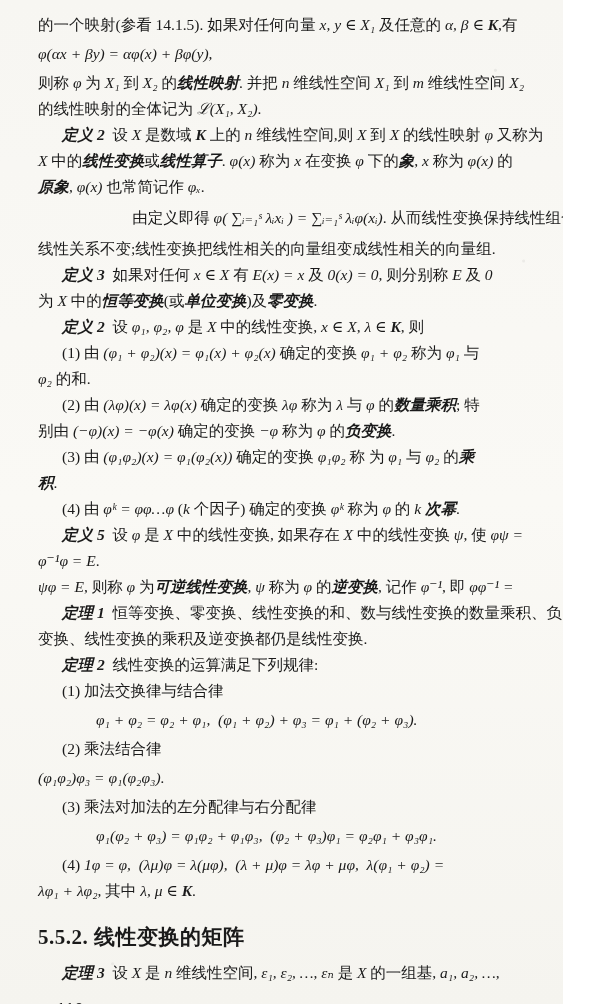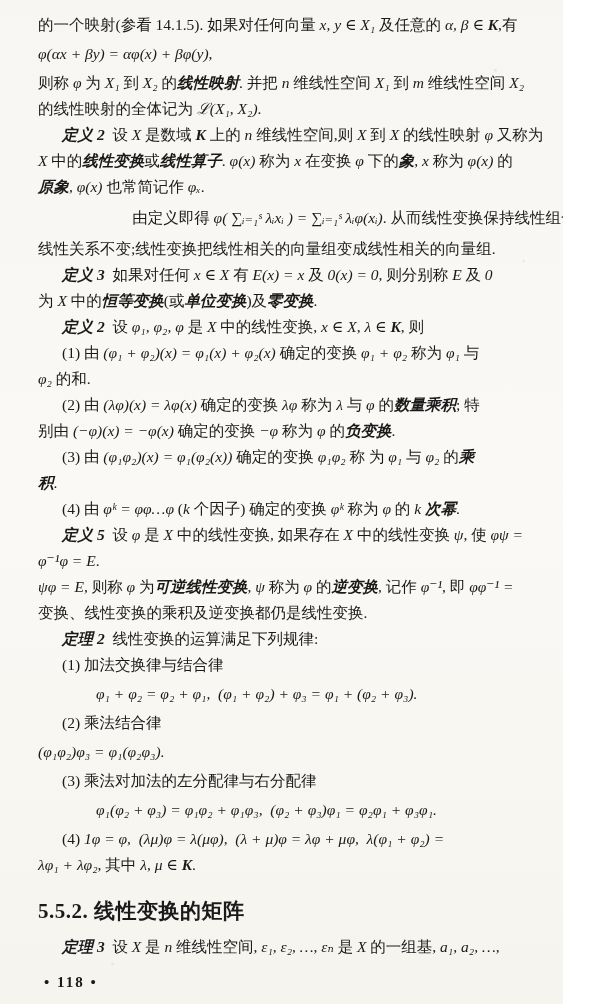--- a/index.html
+++ b/index.html
@@ -63,20 +63,21 @@
         <div class="line indent"><span>(1) 由 </span><span class="math">(φ₁ + φ₂)(x) = φ₁(x) + φ₂(x)</span><span> 确定的变换 </span><span class="math">φ₁ + φ₂</span><span> 称为 </span><span class="math">φ₁</span><span> 与</span></div>
         <div class="line"><span class="math">φ₂</span><span> 的和.</span></div>
         <div class="line indent"><span>(2) 由 </span><span class="math">(λφ)(x) = λφ(x)</span><span> 确定的变换 </span><span class="math">λφ</span><span> 称为 </span><span class="math">λ</span><span> 与 </span><span class="math">φ</span><span> 的</span><span class="bold">数量乘积</span><span>; 特</span></div>
         <div class="line"><span>别由 </span><span class="math">(−φ)(x) = −φ(x)</span><span> 确定的变换 </span><span class="math">−φ</span><span> 称为 </span><span class="math">φ</span><span> 的</span><span class="bold">负变换</span><span>.</span></div>
         <div class="line indent"><span>(3) 由 </span><span class="math">(φ₁φ₂)(x) = φ₁(φ₂(x))</span><span> 确定的变换 </span><span class="math">φ₁φ₂</span><span> 称 为 </span><span class="math">φ₁</span><span> 与 </span><span class="math">φ₂</span><span> 的</span><span class="bold">乘</span></div>
         <div class="line"><span class="bold">积</span><span>.</span></div>
         <div class="line indent"><span>(4) 由 </span><span class="math">φᵏ = φφ…φ</span><span> (</span><span class="math">k</span><span> 个因子) 确定的变换 </span><span class="math">φᵏ</span><span> 称为 </span><span class="math">φ</span><span> 的 </span><span class="math">k</span><span> </span><span class="bold">次幂</span><span>.</span></div>
         <div class="line indent"><span class="bold">定义 5</span><span>  设 </span><span class="math">φ</span><span> 是 </span><span class="math">X</span><span> 中的线性变换, 如果存在 </span><span class="math">X</span><span> 中的线性变换 </span><span class="math">ψ</span><span>, 使 </span><span class="math">φψ =</span></div>
         <div class="line"><span class="math">φ⁻¹φ = E</span><span>.</span></div>
         <div class="line"><span class="math">ψφ = E</span><span>, 则称 </span><span class="math">φ</span><span> 为</span><span class="bold">可逆线性变换</span><span>, </span><span class="math">ψ</span><span> 称为 </span><span class="math">φ</span><span> 的</span><span class="bold">逆变换</span><span>, 记作 </span><span class="math">φ⁻¹</span><span>, 即 </span><span class="math">φφ⁻¹ =</span></div>
+        <div class="line indent"><span class="bold">定理 1</span><span>  恒等变换、零变换、线性变换的和、数与线性变换的数量乘积、负</span></div>
         <div class="line"><span>变换、线性变换的乘积及逆变换都仍是线性变换.</span></div>
         <div class="line indent"><span class="bold">定理 2</span><span>  线性变换的运算满足下列规律:</span></div>
         <div class="line indent"><span>(1) 加法交换律与结合律</span></div>
         <div class="line findent formula"><span class="math">φ₁ + φ₂ = φ₂ + φ₁,  (φ₁ + φ₂) + φ₃ = φ₁ + (φ₂ + φ₃).</span></div>
         <div class="line indent"><span>(2) 乘法结合律</span></div>
         <div class="line center formula"><span class="math">(φ₁φ₂)φ₃ = φ₁(φ₂φ₃).</span></div>
         <div class="line indent"><span>(3) 乘法对加法的左分配律与右分配律</span></div>
         <div class="line findent formula"><span class="math">φ₁(φ₂ + φ₃) = φ₁φ₂ + φ₁φ₃,  (φ₂ + φ₃)φ₁ = φ₂φ₁ + φ₃φ₁.</span></div>
         <div class="line indent"><span>(4) </span><span class="math">1φ = φ,  (λμ)φ = λ(μφ),  (λ + μ)φ = λφ + μφ,  λ(φ₁ + φ₂) =</span></div>
         <div class="line"><span class="math">λφ₁ + λφ₂</span><span>, 其中 </span><span class="math">λ, μ ∈ </span><span class="bold math">K</span><span>.</span></div>

